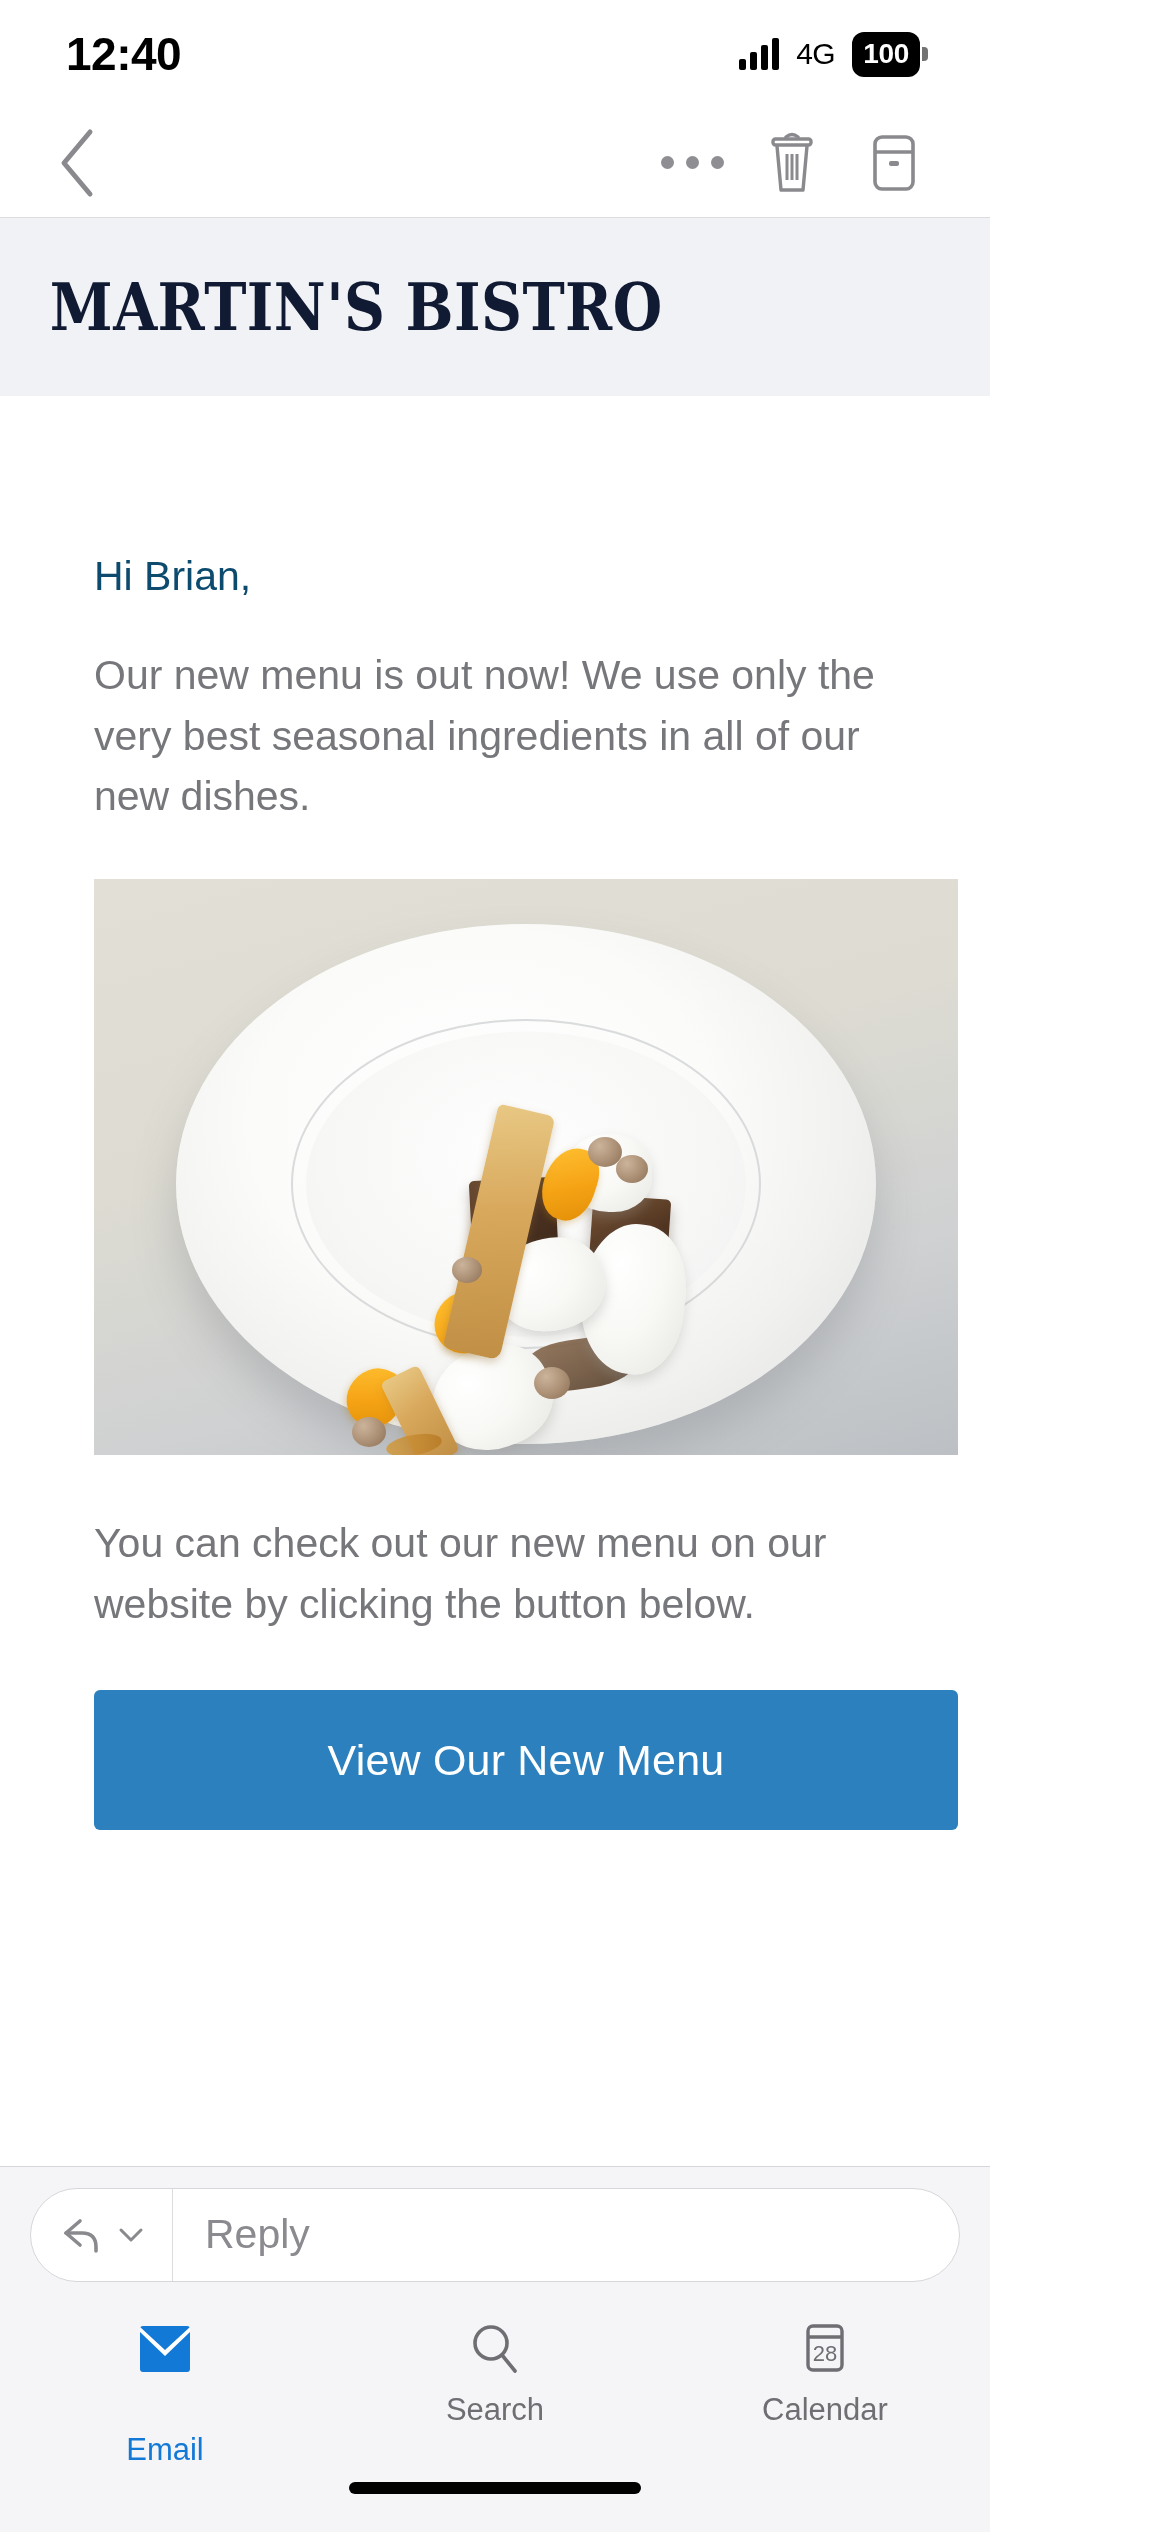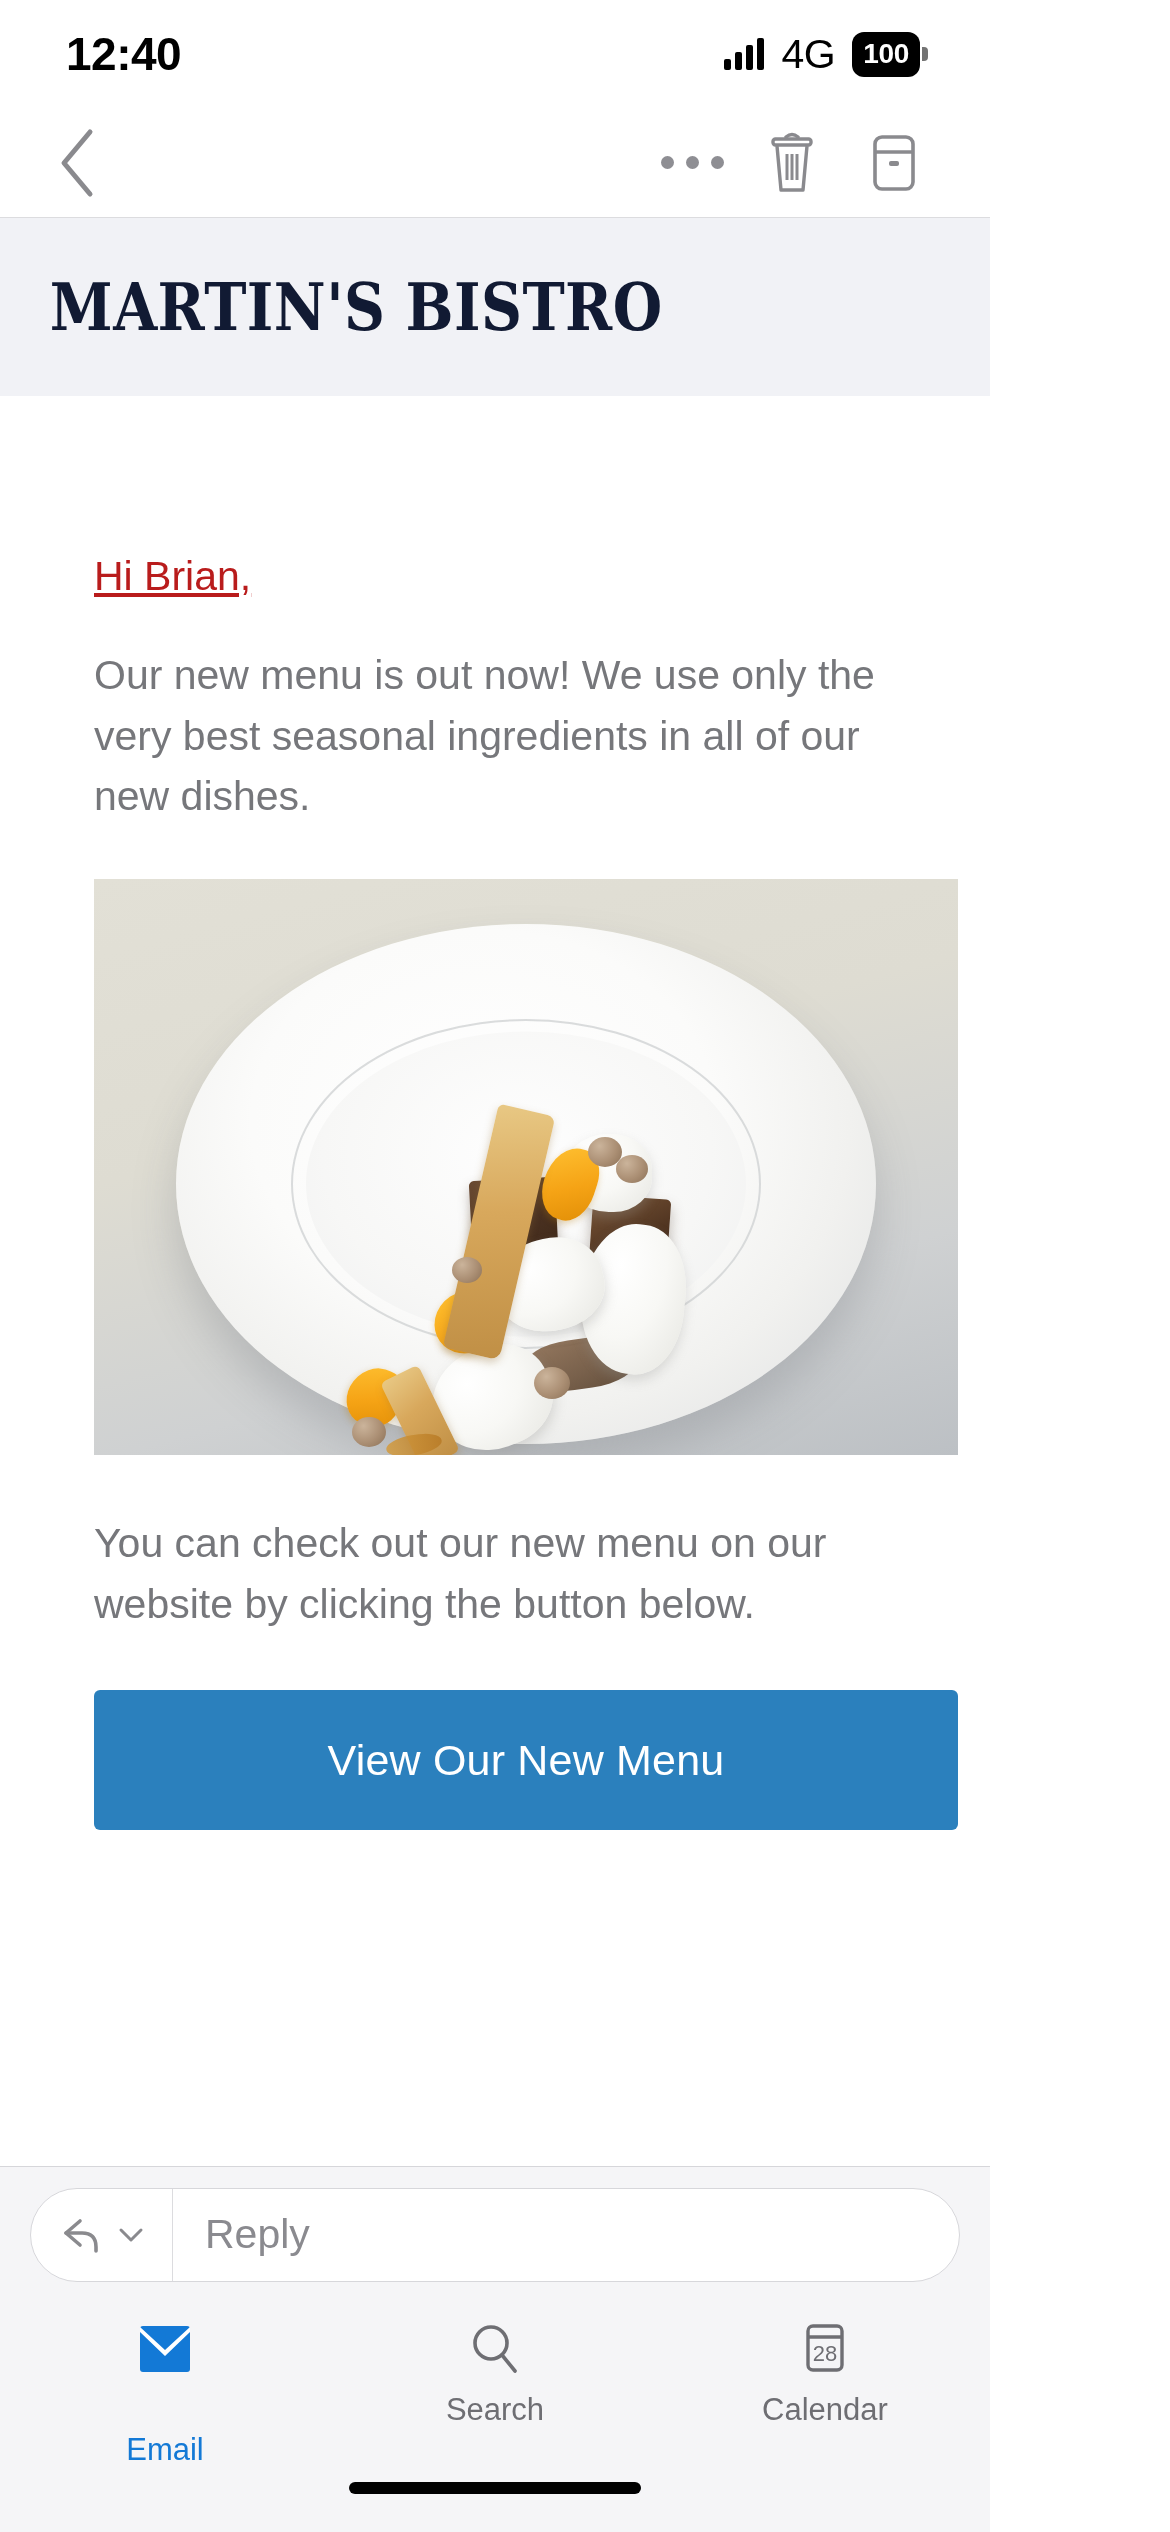--- a/index.html
+++ b/index.html
@@ -18,21 +18,21 @@
     padding:0 62px 0 66px;
   }
   .status-time { font-size:46px; font-weight:700; color:#000; letter-spacing:-0.5px; }
   .status-right { display:flex; align-items:center; gap:17px; }
   .sig-bars { display:flex; align-items:flex-end; gap:4px; height:32px; }
   .sig-bars i { display:block; width:7px; background:#000; border-radius:2px; }
   .sig-bars i:nth-child(1){ height:11px; }
   .sig-bars i:nth-child(2){ height:18px; }
   .sig-bars i:nth-child(3){ height:25px; }
   .sig-bars i:nth-child(4){ height:32px; }
-  .net-label { font-size:41px; font-weight:500; color:#000; letter-spacing:-0.5px; }
+  .net-label { font-size:30px; font-weight:500; color:#000; letter-spacing:-0.5px; }
   .battery { position:relative; display:flex; align-items:center; }
   .battery-body {
     background:#000; color:#fff; border-radius:12px;
     font-size:28px; font-weight:700; line-height:1;
     padding:8px 11px 9px; letter-spacing:-0.3px;
   }
   .battery-cap {
     width:6px; height:14px; background:#000; border-radius:0 4px 4px 0;
     margin-left:2px; opacity:.55;
   }
@@ -69,23 +69,22 @@
     color:#111a33;
     letter-spacing:0.5px;
     transform:scaleX(0.86);
     white-space:nowrap;
   }
 
   .content { padding:0 94px; }
   .gap-top { height:160px; }
 
   .greeting {
-    font-size:41px; color:#b91c1c; line-height:1.0;
+    font-size:41px; color:#0c4a6e; line-height:1.0;
     padding-top:0;
-    text-decoration:underline;
   }
   .para {
     font-size:41px; color:#76777b; line-height:1.48;
     margin-top:48px;
     max-width:900px;
   }
 
   .hero-wrap { margin-top:52px; }
   .hero {
     width:864px; height:576px;

